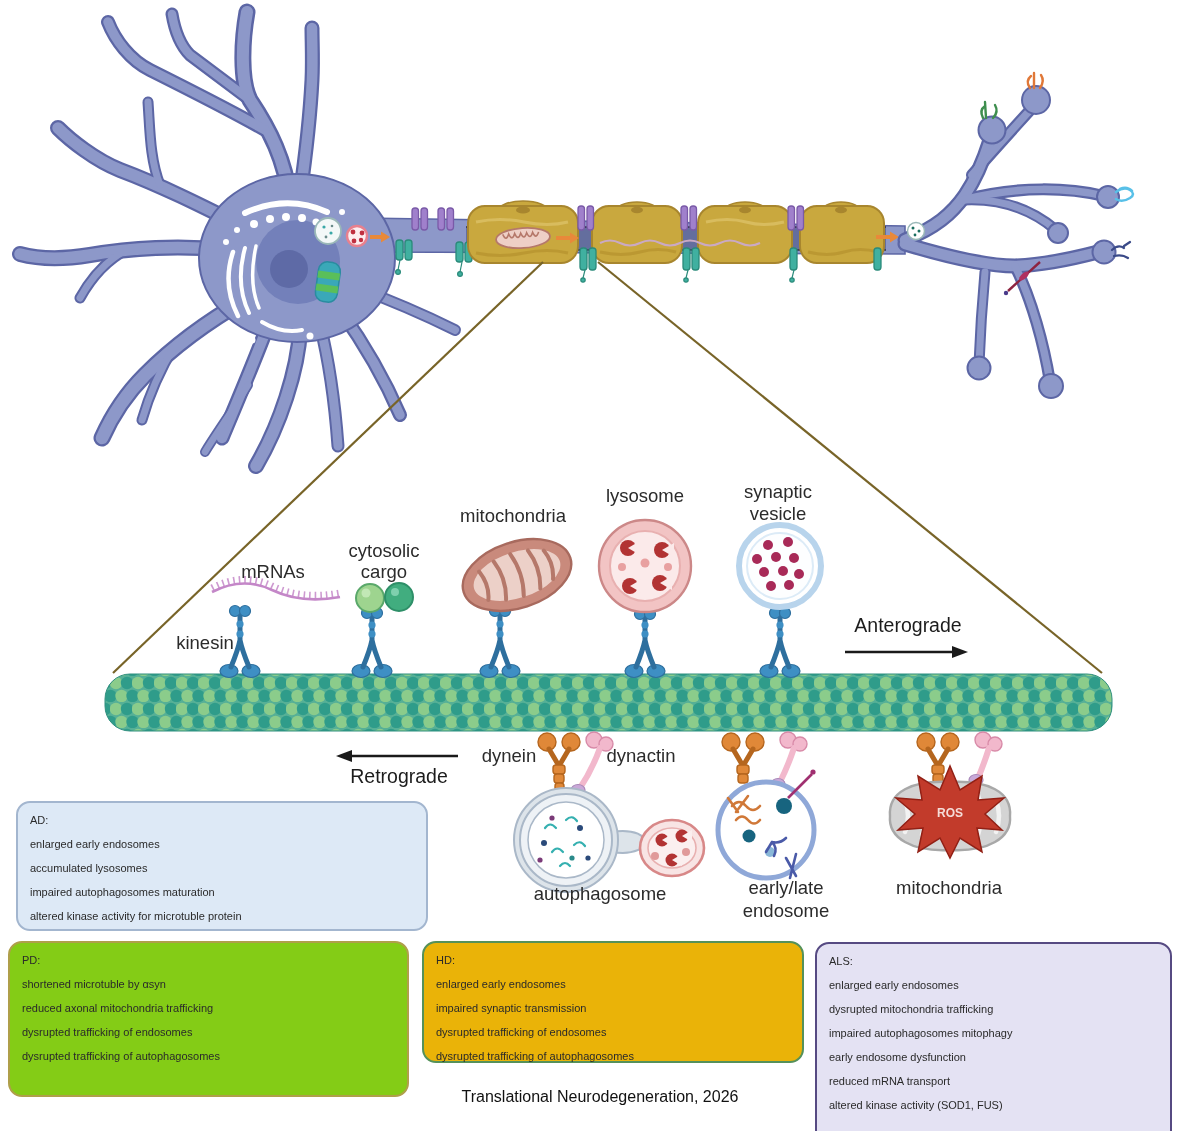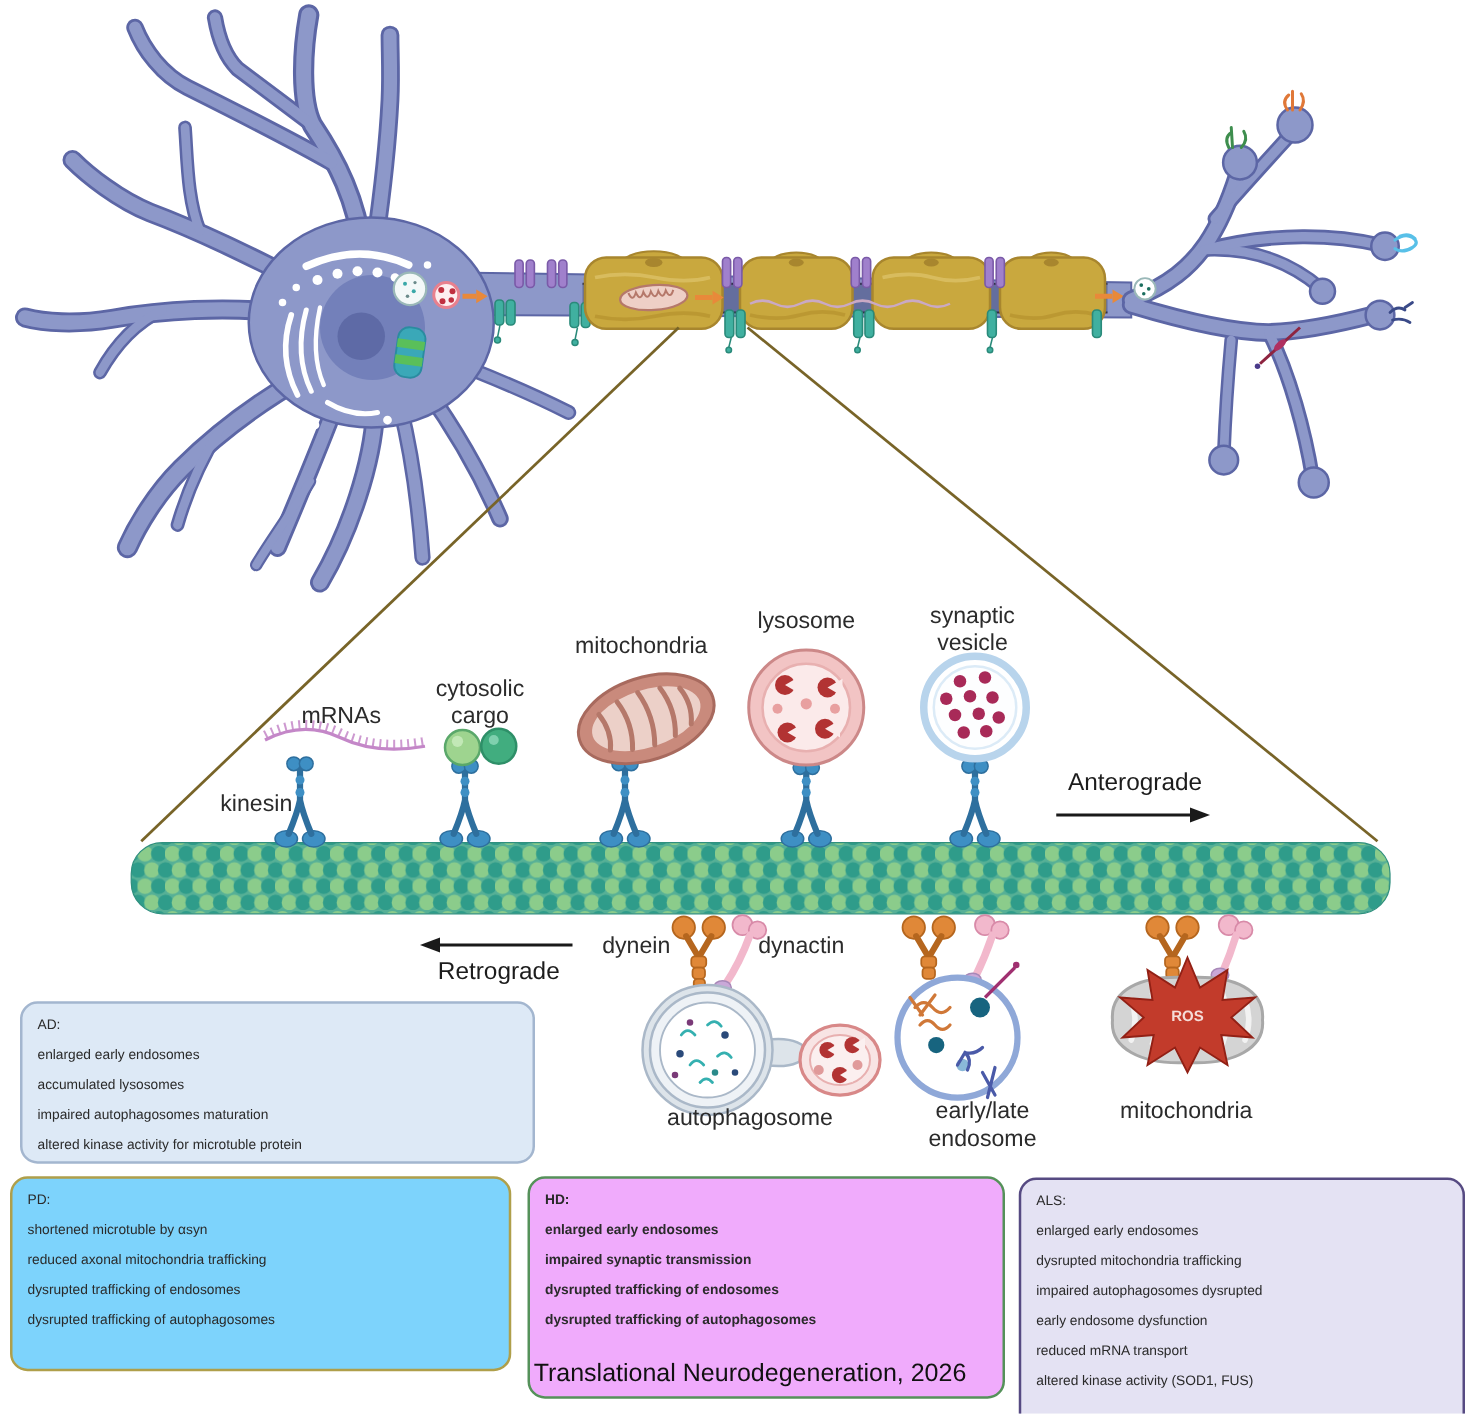--- a/index.html
+++ b/index.html
@@ -4,25 +4,25 @@
 <style>
   html,body{margin:0;padding:0;background:#ffffff;}
   #stage{position:relative;width:1180px;height:1131px;background:#ffffff;overflow:hidden;
          font-family:"Liberation Sans",sans-serif;color:#232323;}
   #figure-svg{position:absolute;left:0;top:0;}
   .svg-label{font-family:"Liberation Sans",sans-serif;font-size:18.5px;fill:#2b2b2b;}
   .svg-label-big{font-family:"Liberation Sans",sans-serif;font-size:19.5px;fill:#1c1c1c;}
   .disease-box{position:absolute;border-radius:14px;padding:5px 12px 4px 12px;
                font-size:11px;line-height:24px;color:#2a2a2a;box-sizing:border-box;}
   .box-ad {left:16px;top:801px;width:412px;height:130px;background:#dde9f6;border:2px solid #a3b6cf;}
-  .box-pd {left:8px;top:941px;width:401px;height:156px;background:#7dd3fc;border:2px solid #af9f4a;}
-  .box-hd {left:422px;top:941px;width:382px;height:178px;background:#f0abfc;border:2px solid #55915a;font-weight:bold;}
+  .box-pd {left:8px;top:941px;width:401px;height:156px;background:#84cc16;border:2px solid #af9f4a;}
+  .box-hd {left:422px;top:941px;width:382px;height:122px;background:#eab308;border:2px solid #55915a;}
   .box-als{left:815px;top:942px;width:357px;height:208px;background:#e4e2f3;border:2px solid #564a82;}
   #caption{position:absolute;left:400px;top:1088px;width:400px;text-align:center;
-           font-size:20px;color:#111111;}
+           font-size:16px;color:#111111;}
 </style>
 </head>
 <body>
 
 <div id="stage">
 
 <svg id="figure-svg" width="1180" height="945" viewBox="0 0 1180 945">
 
   <defs>
 
@@ -554,21 +554,21 @@
   <div>enlarged early endosomes</div>
   <div>impaired synaptic transmission</div>
   <div>dysrupted trafficking of endosomes</div>
   <div>dysrupted trafficking of autophagosomes</div>
 </div>
 
 <div class="disease-box box-als">
   <div>ALS:</div>
   <div>enlarged early endosomes</div>
   <div>dysrupted mitochondria trafficking</div>
-  <div>impaired autophagosomes dysrupted</div>
+  <div>impaired autophagosomes mitophagy</div>
   <div>early endosome dysfunction</div>
   <div>reduced mRNA transport</div>
   <div>altered kinase activity (SOD1, FUS)</div>
 </div>
 
 <div id="caption">Translational Neurodegeneration, 2026</div>
 
 </div>
 
 </body></html>

